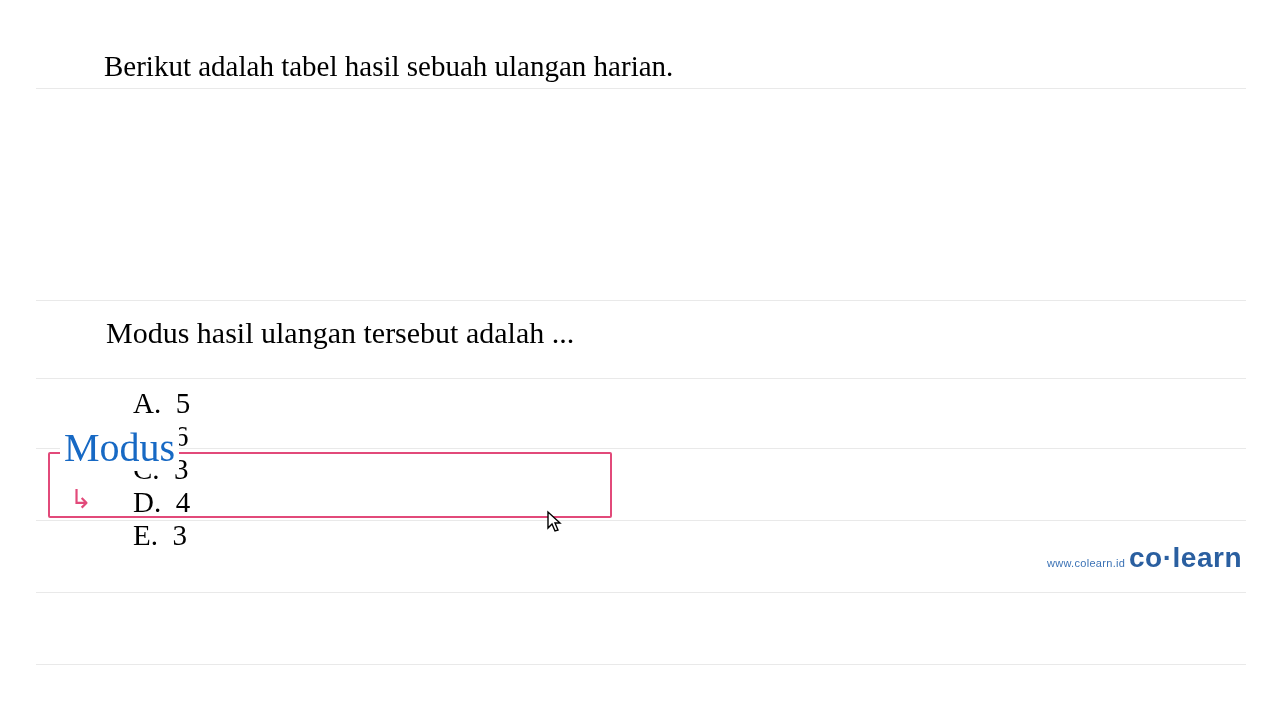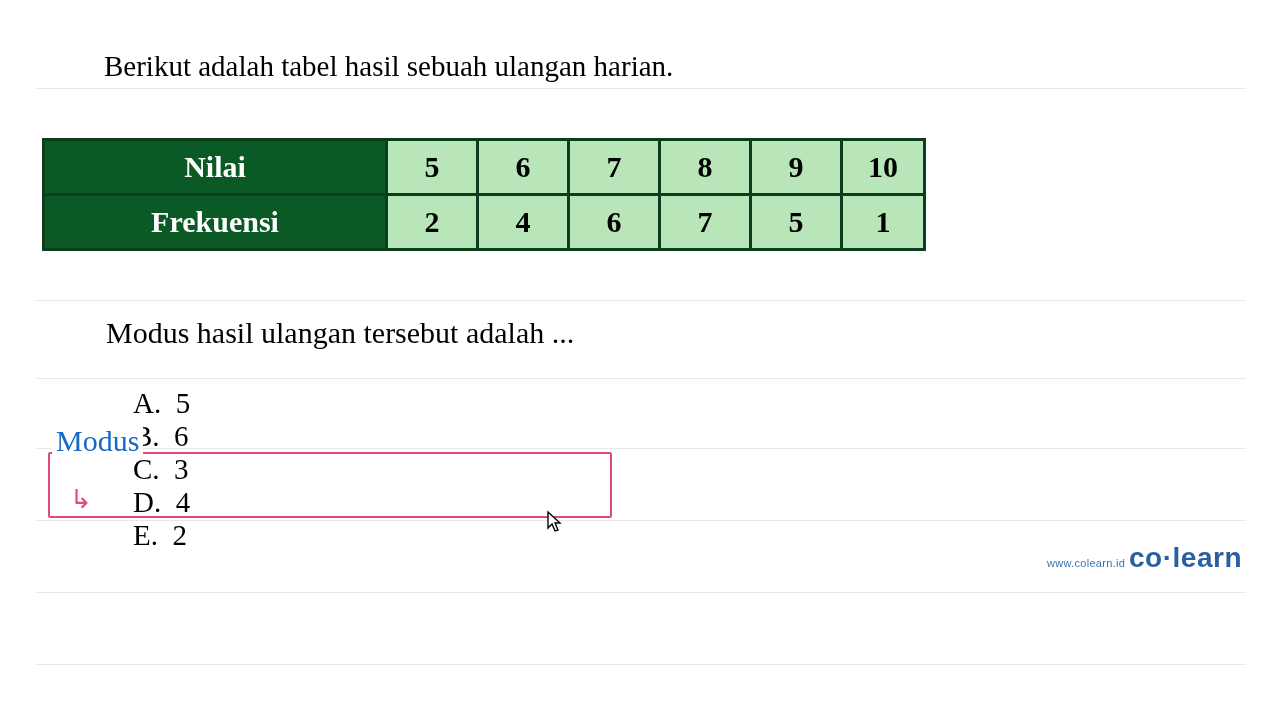--- a/index.html
+++ b/index.html
@@ -12,21 +12,21 @@
   .ftab td{border:3px solid #0b3d1e;text-align:center;font-size:30px;font-weight:bold;padding:0}
   .hdr{background:#0b5a26;color:#fff;width:340px;height:52px;font-size:30px}
   .cell{background:#b8e6b8;color:#000;width:88px;height:52px}
   .cell.last{width:80px}
   .question{position:absolute;left:106px;top:316px;font-size:30px}
   .opts{position:absolute;left:104px;top:354px;font-size:29px;white-space:pre}
   .opts span{display:inline-block}
   .oA{width:200px}.oB{width:175px}.oC{width:185px}.oD{width:175px}
   
   .annot{position:absolute;left:48px;top:440px}
-  .annot-title{font-family:"Comic Sans MS","Segoe Script",cursive;color:#1769c4;font-size:30px;position:absolute;left:4px;top:-16px;background:#fff;padding:0 4px}
+  .annot-title{font-family:"Comic Sans MS","Segoe Script",cursive;color:#1769c4;font-size:40px;position:absolute;left:12px;top:-16px;background:#fff;padding:0 4px}
   .annot-box{border:2px solid #e24a7a;border-radius:2px;width:560px;height:62px;position:relative;margin-top:12px}
   .annot-text{position:absolute;left:22px;top:42px;font-family:"Comic Sans MS","Segoe Script",cursive;color:#1769c4;font-size:28px}
   .annot-arrow{position:absolute;left:22px;top:44px;color:#e24a7a;font-family:"Comic Sans MS",cursive;font-size:26px}
   
   .cursor{position:absolute;left:540px;top:510px;font-size:22px;color:#222}
   
   .footer{position:absolute;right:38px;bottom:18px;font-family:Arial,Helvetica,sans-serif;color:#2a5fa0;font-size:14px}
   .footer .url{font-size:11px;color:#3b72b5;letter-spacing:.3px}
   .footer .brand{font-size:28px;font-weight:600;letter-spacing:.5px}
   .footer .brand .dot{color:#2a5fa0}
@@ -38,50 +38,28 @@
   <div class="rule" style="top:88px"></div>
   <div class="rule" style="top:300px"></div>
   <div class="rule" style="top:378px"></div>
   <div class="rule" style="top:448px"></div>
   <div class="rule" style="top:520px"></div>
   <div class="rule" style="top:592px"></div>
   <div class="rule" style="top:664px"></div>
 
   <div class="intro">Berikut adalah tabel hasil sebuah ulangan harian.</div>
 
-  <table class="ftab">
-    <tbody>
-        <tr>
-      <td class="hdr">Nilai</td>
-      <td class="cell">5</td>
-      <td class="cell">6</td>
-      <td class="cell">7</td>
-      <td class="cell">8</td>
-      <td class="cell">9</td>
-      <td class="cell last">10</td>
-    </tr>
-    <tr>
-      <td class="hdr">Frekuensi</td>
-      <td class="cell">2</td>
-      <td class="cell">4</td>
-      <td class="cell">6</td>
-      <td class="cell">7</td>
-      <td class="cell">5</td>
-      <td class="cell last">1</td>
-    </tr>
-  </tbody>
-    </table>
 
   <div class="question">Modus hasil ulangan tersebut adalah ...</div>
   <div class="opts">
     <span class="oA">A.  5</span>
     <span class="oB">B.  6</span>
     <span class="oC">C.  3</span>
     <span class="oD">D.  4</span>
-    <span>E.  2</span>
+    <span>E.  3</span>
   </div>
 
   <div class="annot">
     <div class="annot-box"></div>
     <div class="annot-title">Modus</div>
     <span class="annot-arrow">↳</span>
   </div>
 
   <div class="cursor">
     <svg width="22" height="26" viewBox="0 0 22 26">

